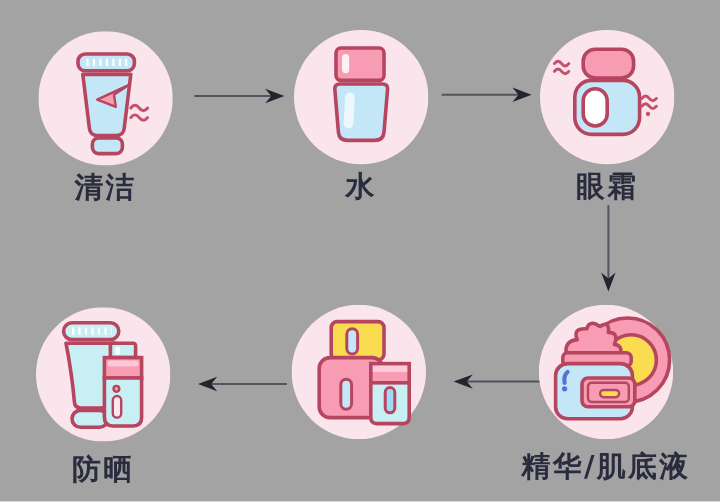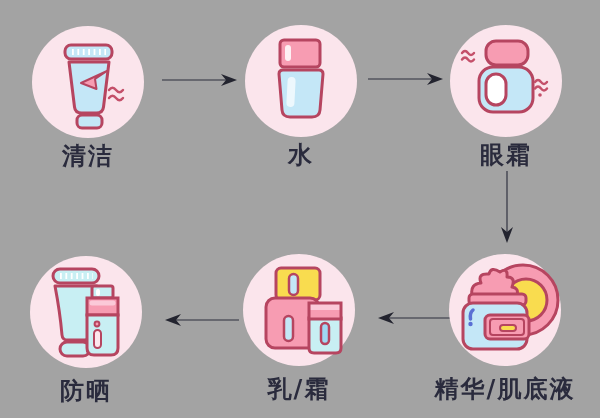--- a/index.html
+++ b/index.html
@@ -117,21 +117,20 @@
         <rect x="46" y="20" width="9" height="21" rx="4.5" fill="#C4E7F7" stroke="#B64560" stroke-width="2.5"></rect>
         <rect x="23" y="44" width="53" height="50" rx="9" fill="#F79CB2" stroke="#B64560" stroke-width="3"></rect>
         <rect x="41" y="62" width="9" height="25" rx="4.5" fill="#C4E7F7" stroke="#B64560" stroke-width="2.5"></rect>
         <path d="M66 64 H98 V94 Q98 99 93 99 H71 Q66 99 66 94 Z" fill="#C8EFF3" stroke="#B64560" stroke-width="3"></path>
         <rect x="66" y="49" width="32" height="16" fill="#FBC9D8"></rect>
         <rect x="66" y="56" width="32" height="9" fill="#F79CB2"></rect>
         <rect x="66" y="49" width="32" height="16" fill="none" stroke="#B64560" stroke-width="3"></rect>
         <rect x="78" y="69" width="8" height="21" rx="4" fill="#9FD9F3" stroke="#B64560" stroke-width="2.5"></rect>
       </svg>
     </div>
-    <div class="step-label">乳/霜</div>
   </div>
 
   <div class="step bottom" style="left:-14px;top:256px;">
     <div class="circle">
       <svg viewBox="0 0 112 112">
         <circle cx="56" cy="56" r="56" fill="#FBE5EC"></circle>
         <rect x="23" y="13" width="46" height="14" rx="7" fill="#C8EFF3" stroke="#B64560" stroke-width="3"></rect>
         <line x1="30" y1="20" x2="63" y2="20" stroke="#ffffff" stroke-width="6" stroke-dasharray="1.8 3.6"></line>
         <path d="M25 30 H67 Q62 56 60 79 Q59.6 84 54.5 84 H37.5 Q32.4 84 32 79 Q30 56 25 30 Z" fill="#C8EFF3" stroke="#B64560" stroke-width="3" stroke-linejoin="round"></path>
         <rect x="30" y="86" width="30" height="14" rx="7" fill="#C8EFF3" stroke="#B64560" stroke-width="3"></rect>

